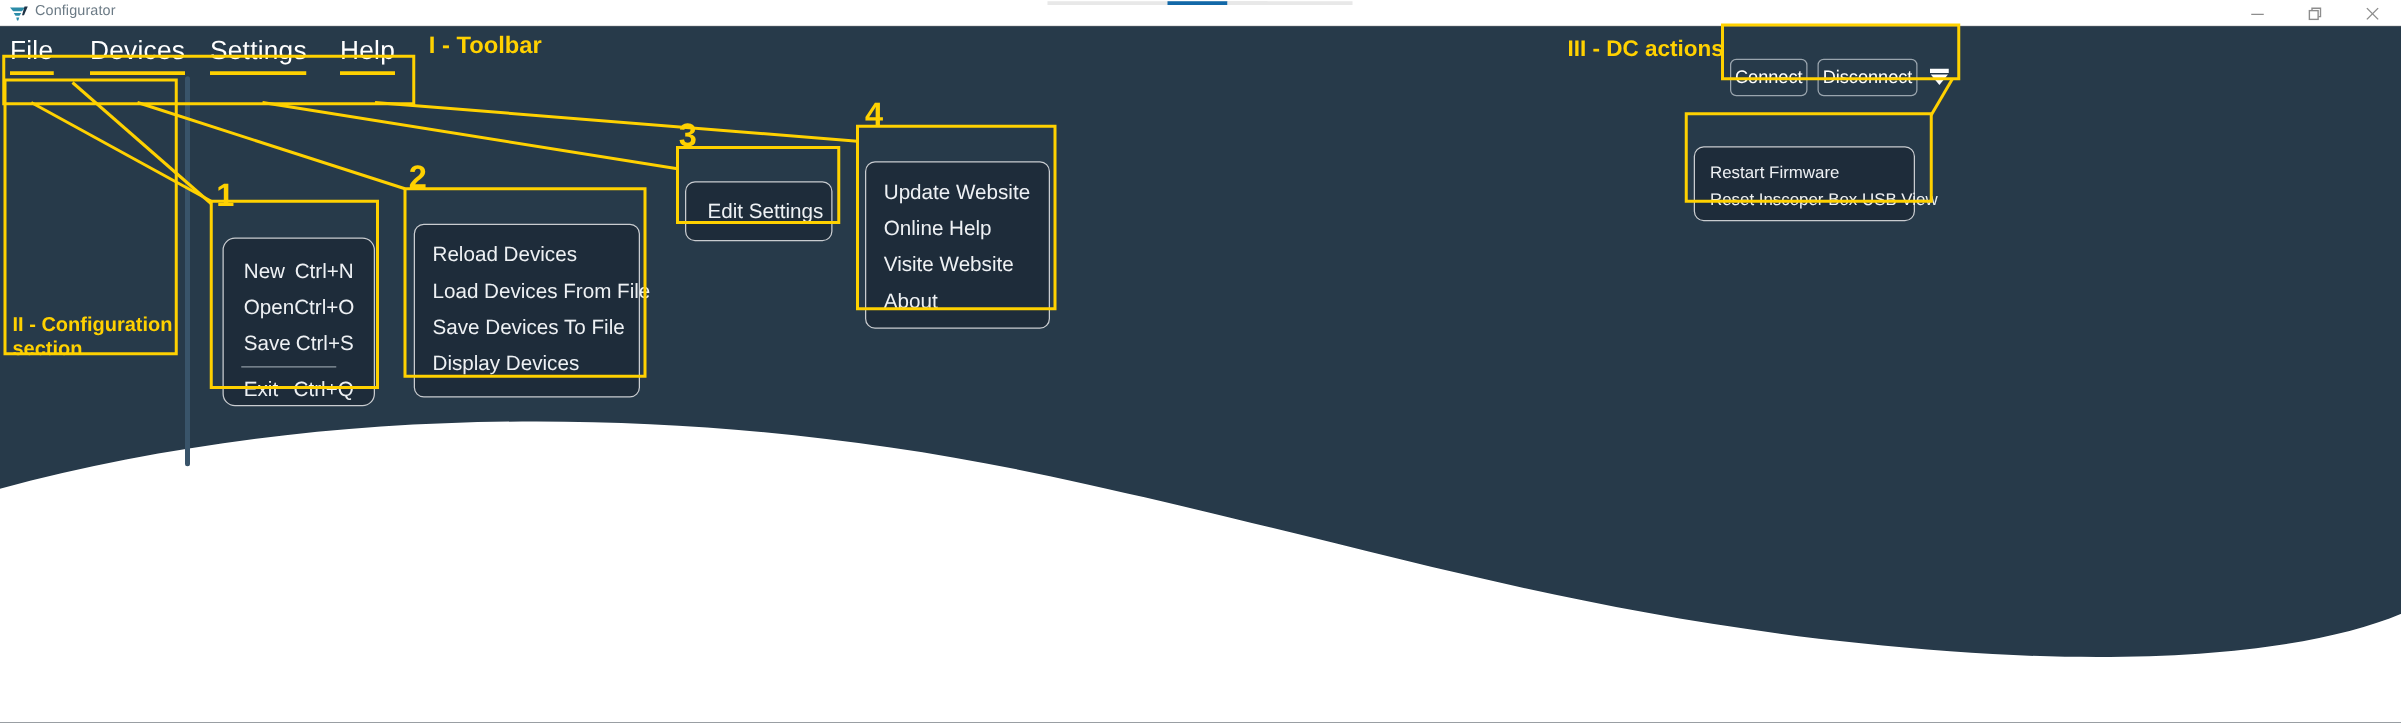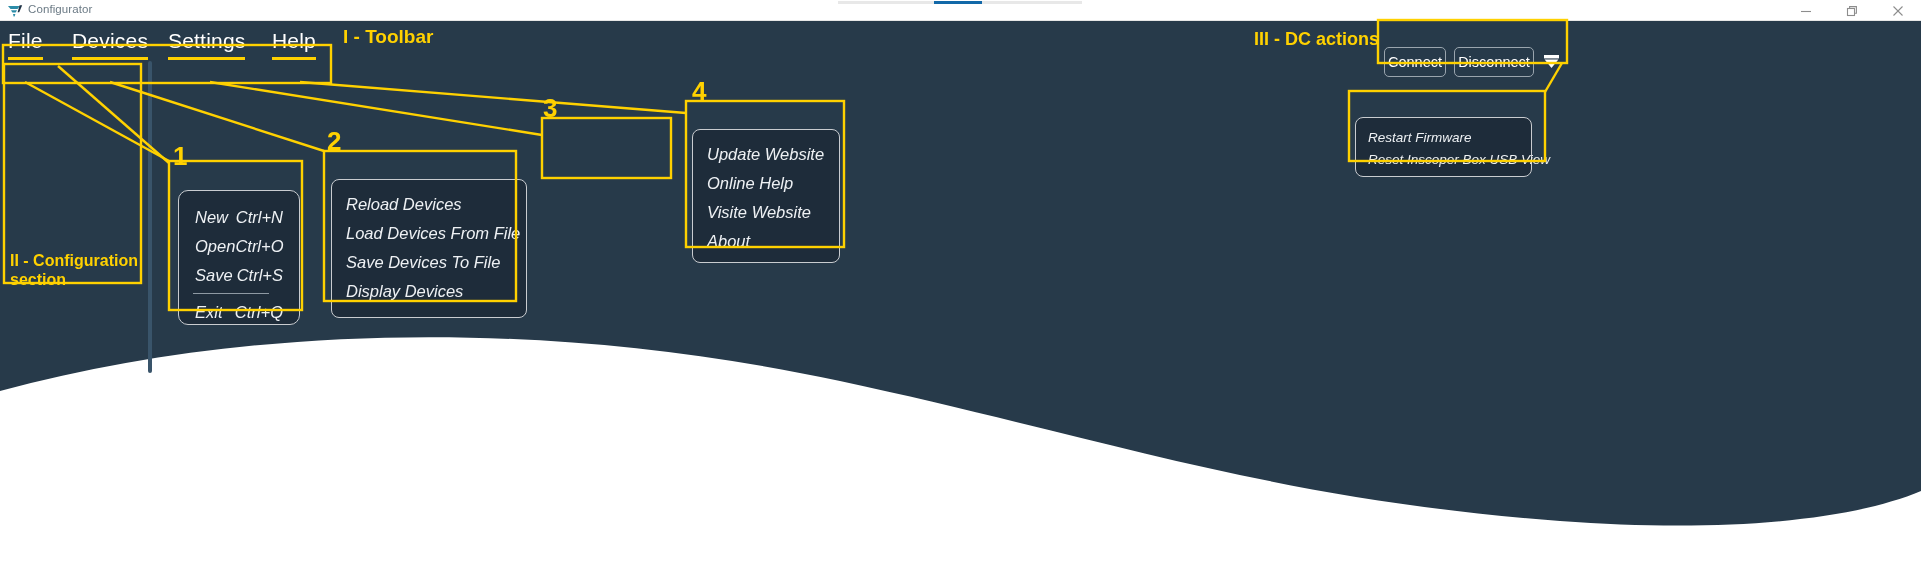--- a/index.html
+++ b/index.html
@@ -123,34 +123,34 @@
     border-radius: 8px;
     box-sizing: border-box;
   }
   .popup-row {
     display: flex;
     align-items: center;
     color: #eef1f4;
     font-size: 16.5px;
     white-space: nowrap;
   }
-  .popup-row .lbl { display: inline-block; font-style: italic; }
+  .popup-row .lbl { display: inline-block; }
   .popup-sep {
     height: 1px;
     background: #8e99a3;
     margin: 0 14px;
   }
 
   
   #pop-file { left: 178px; top: 169px; width: 122px; height: 135px; padding: 12px 16px 0 0; border-radius: 10px; }
   #pop-file .popup-row { height: 29px; padding-left: 16px; }
   #pop-file .k { width: 48px; }
   #pop-file .popup-sep { margin-top: 3px; margin-bottom: 4px; }
 
-  #pop-devices { left: 331px; top: 158px; width: 196px; height: 139px; padding: 10px 0 0 0; }
+  #pop-devices { left: 331px; top: 158px; width: 181px; height: 139px; padding: 10px 0 0 0; }
   #pop-devices .popup-row { height: 29px; padding-left: 14px; }
 
   #pop-settings { left: 548px; top: 124px; width: 118px; height: 48px; }
   #pop-settings .popup-row { height: 46px; padding-left: 17px; }
 
   #pop-help { left: 692px; top: 108px; width: 148px; height: 134px; padding: 10px 0 0 0; }
   #pop-help .popup-row { height: 29px; padding-left: 14px; }
 
   #pop-dc { left: 1355px; top: 96px; width: 177px; height: 60px; padding: 8px 0 0 0; }
   #pop-dc .popup-row { height: 22px; padding-left: 12px; font-size: 13.5px; }
@@ -311,20 +311,25 @@
         <span class="lbl">Load Devices From File</span>
       </div>
       <div class="popup-row">
         <span class="lbl">Save Devices To File</span>
       </div>
       <div class="popup-row">
         <span class="lbl">Display Devices</span>
       </div>
     </div>
 
+    <div class="popup" id="pop-settings">
+      <div class="popup-row">
+        <span class="lbl">Edit Settings</span>
+      </div>
+    </div>
 
     <div class="popup" id="pop-help">
       <div class="popup-row">
         <span class="lbl">Update Website</span>
       </div>
       <div class="popup-row">
         <span class="lbl">Online Help</span>
       </div>
       <div class="popup-row">
         <span class="lbl">Visite Website</span>

